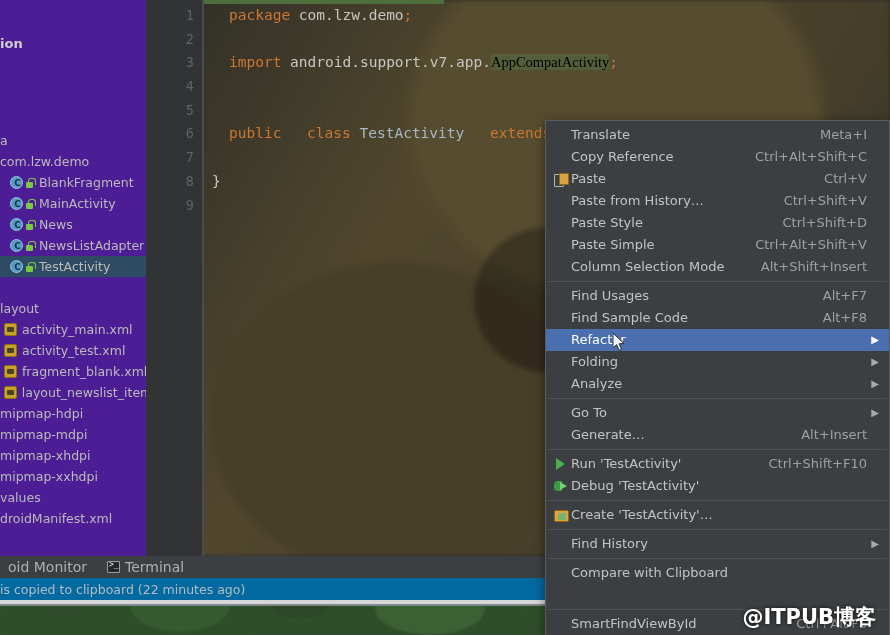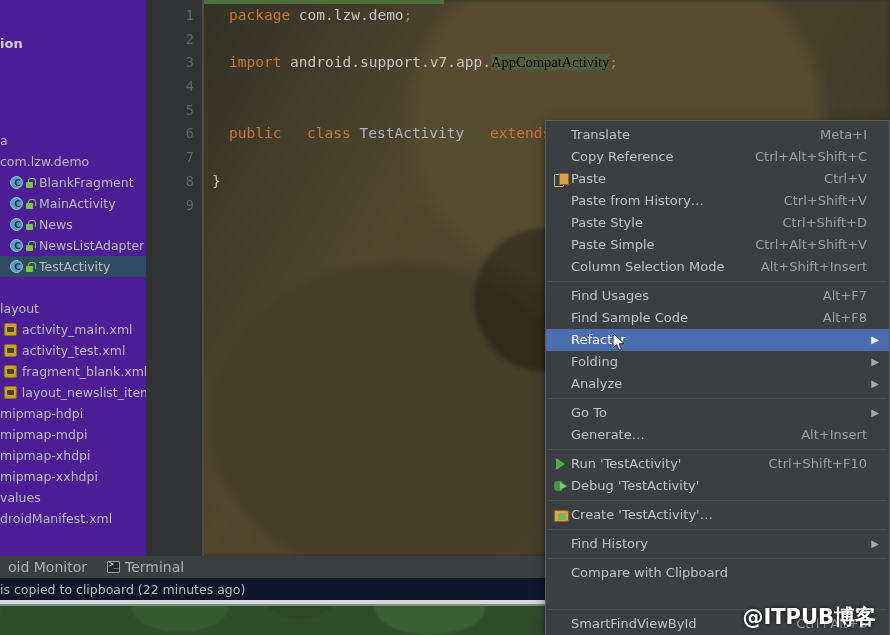--- a/index.html
+++ b/index.html
@@ -156,21 +156,21 @@
     border-radius: 1px; flex: 0 0 auto; position: relative;
   }
   .ic-msg::after {
     content: ""; position: absolute; left: 2px; top: 2px; right: 2px; bottom: 2px;
     background: repeating-linear-gradient(to bottom,#6b5412 0 1px, transparent 1px 3px);
   }
 
   
   .statusbar {
     position: absolute; left: 0; top: 578px; width: 890px; height: 22px;
-    background: #0f172a; color: #b5bcc1; font-size: 12.5px;
+    background: #0369a1; color: #b5bcc1; font-size: 12.5px;
     display: flex; align-items: center; padding-left: 0px;
   }
   .ide-bottomedge {
     position: absolute; left: 0; top: 600px; width: 890px; height: 4px;
     background: #d7d7d7;
   }
   .ide-bottomedge2 {
     position: absolute; left: 0; top: 604px; width: 890px; height: 2px;
     background: #7e8a8e;
   }

